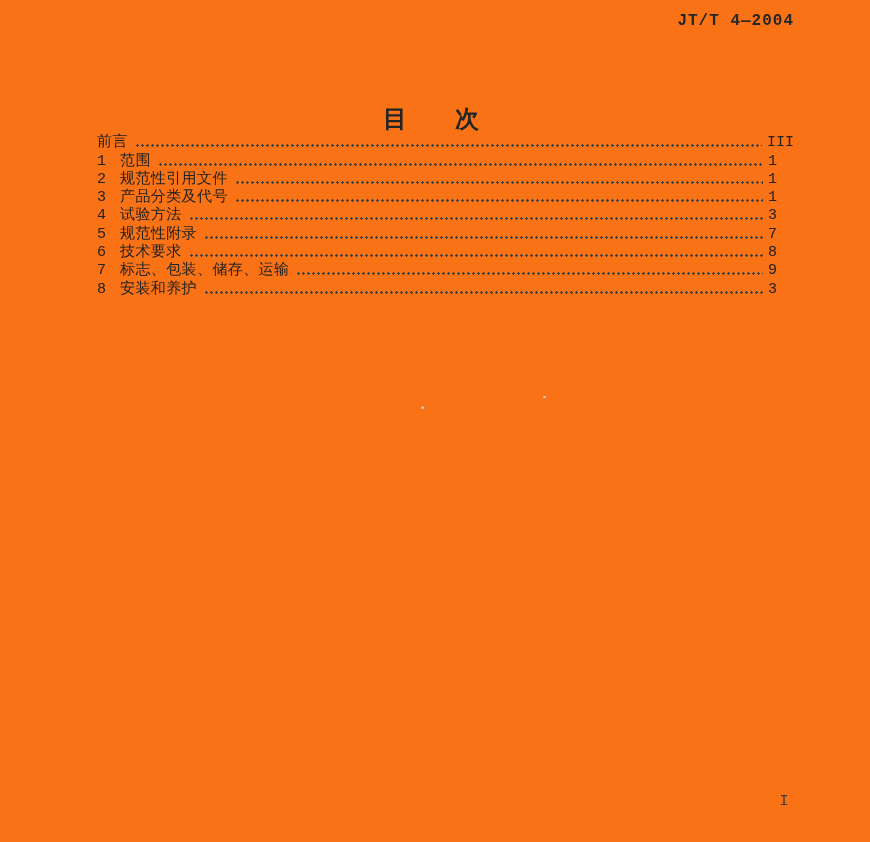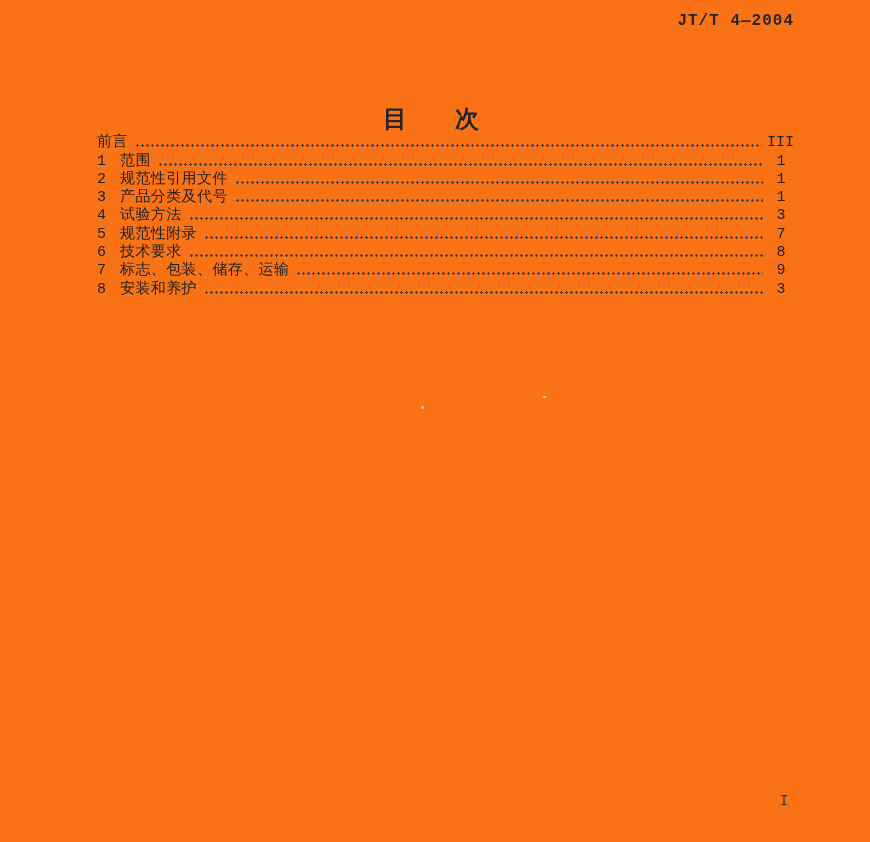--- a/index.html
+++ b/index.html
@@ -68,21 +68,21 @@
     height: 3px;
     margin: 0 5px 4px 7px;
     background-image: radial-gradient(circle, #404040 1.1px, rgba(0,0,0,0) 1.45px);
     background-size: 5px 3px;
     background-position: 0 50%;
     background-repeat: repeat-x;
   }
   .toc-page {
     flex: none;
     min-width: 26px;
-    text-align: center;
+    text-align: left;
     white-space: pre;
   }
   .footer-page {
     position: absolute;
     top: 793px;
     left: 770px;
     width: 28px;
     text-align: center;
     font-size: 15px;
     color: #3a3a3a;

